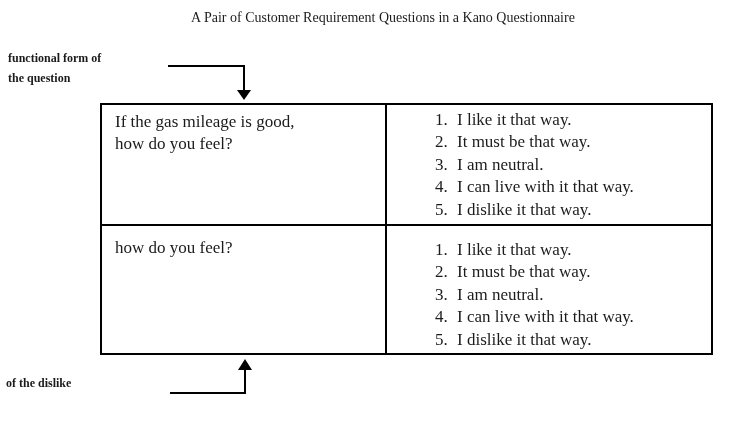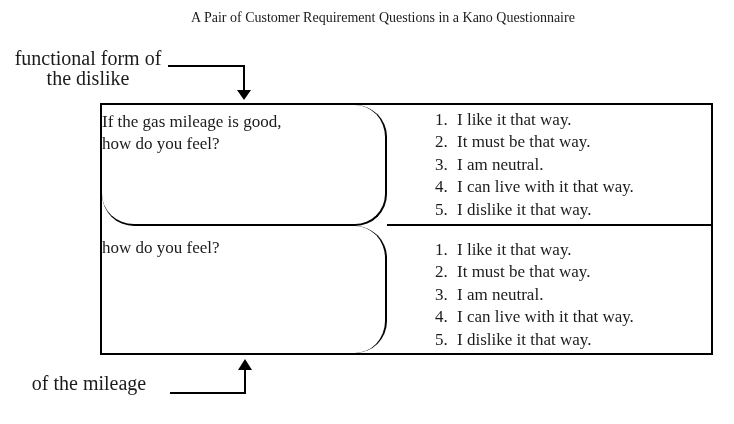--- a/index.html
+++ b/index.html
@@ -22,24 +22,24 @@
     top: 7px;
     left: 0;
     width: 100%;
     text-align: center;
     font-size: 14px;
     line-height: 21px;
     margin-left: 16px;
   }
   .pointer-label {
     position: absolute;
-    font-size: 20px;
+    font-size: 12px;
     line-height: 20px;
-    text-align: center;
     white-space: nowrap;
+    font-weight: bold;
   }
   .label-functional { top: 48px; left: 8px; width: 160px; }
   .label-dysfunctional { top: 373px; left: 6px; width: 166px; }
   .arrow { position: absolute; }
   .arrow line { stroke: var(--border); stroke-width: 2; }
   .arrow polygon { fill: var(--border); }
   .ktable {
     position: absolute;
     left: 100px;
     top: 103px;
@@ -47,24 +47,23 @@
     height: 252px;
     box-sizing: border-box;
     border: 2px solid var(--border);
     display: grid;
     grid-template-columns: 285px 1fr;
     grid-template-rows: 121px 1fr;
   }
   .cell { box-sizing: border-box; }
   .qcell {
     border-right: 2px solid var(--border);
-    padding: 6px 10px 0 0;
+    padding: 6px 10px 0 13px;
     font-size: 17px;
     line-height: 22px;
-    border-radius: 32px;
   }
   .row1 { border-bottom: 2px solid var(--border); }
   .qcell.row2 { padding-top: 11px; }
   .ocell {
     padding: 4px 0 0 48px;
     font-size: 17px;
     line-height: 22.4px;
   }
   .ocell.row2 { padding-top: 13px; }
   .opt { display: flex; white-space: nowrap; }
@@ -72,21 +71,21 @@
 </style>
 </head>
 <body>
 
 <div class="page">
 
   <div class="title">A Pair of Customer Requirement Questions in a Kano Questionnaire</div>
 
   <div class="pointer-label label-functional">
     <div>functional form of</div>
-    <div>the dislike</div>
+    <div>the question</div>
   </div>
 
   <svg class="arrow" style="left:160px; top:58px;" width="100" height="46" viewBox="0 0 100 46">
     <line x1="8" y1="8" x2="84" y2="8"></line>
     <line x1="84" y1="7" x2="84" y2="34"></line>
     <polygon points="77,32 91,32 84,42"></polygon>
   </svg>
 
   <div class="ktable">
 
@@ -141,21 +140,21 @@
       </div>
       <div class="opt">
         <span class="num">5.</span>
         <span>I dislike it that way.</span>
       </div>
     </div>
 
   </div>
 
   <div class="pointer-label label-dysfunctional">
-    <div>of the mileage</div>
+    <div>of the dislike</div>
   </div>
 
   <svg class="arrow" style="left:162px; top:352px;" width="100" height="50" viewBox="0 0 100 50">
     <line x1="8" y1="41" x2="83" y2="41"></line>
     <line x1="83" y1="42" x2="83" y2="16"></line>
     <polygon points="76,18 90,18 83,7"></polygon>
   </svg>
 
 </div>
 

